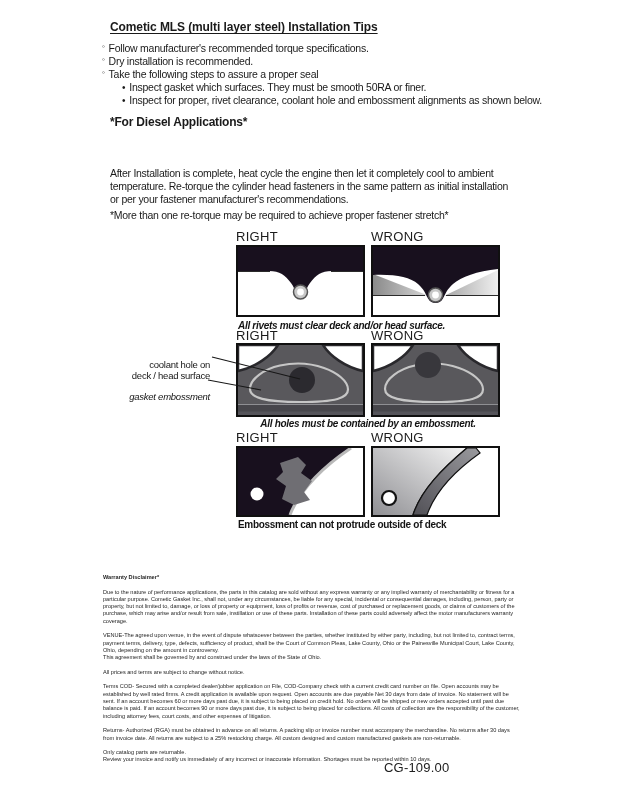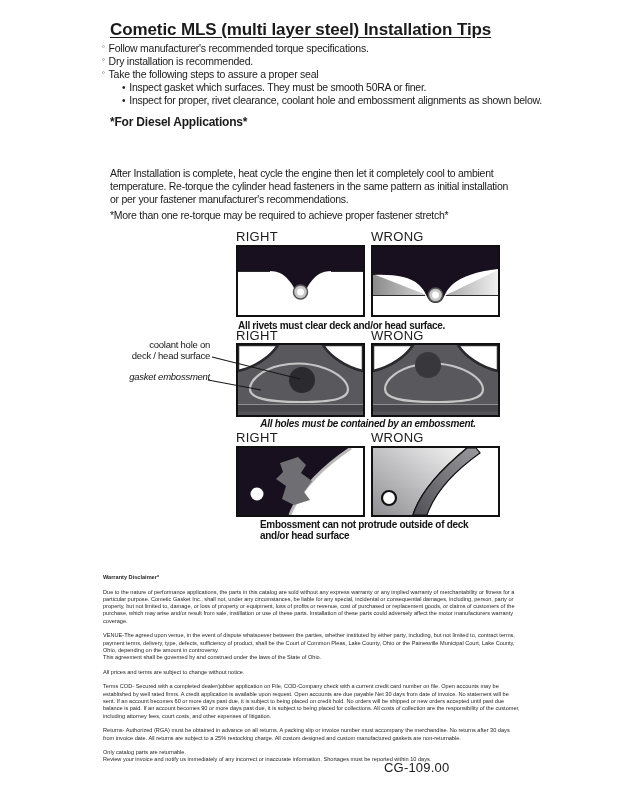--- a/index.html
+++ b/index.html
@@ -4,21 +4,21 @@
 <style>
   html,body{margin:0;padding:0;}
   body{
     width:618px;height:800px;position:relative;background:#ffffff;
     font-family:"Liberation Sans","DejaVu Sans",sans-serif;color:#1a1a1a;
     overflow:hidden;
   }
   .abs{position:absolute;}
   
   .page-title{
-    left:110px;top:20px;font-size:17px;font-weight:bold;letter-spacing:-0.1px;
+    left:110px;top:20px;font-size:12px;font-weight:bold;letter-spacing:-0.1px;
     text-decoration:underline;text-underline-offset:2px;white-space:nowrap;
   }
   
   .tips{left:102px;top:41px;font-size:10.5px;letter-spacing:-0.25px;}
   .tips .line{height:13.2px;white-space:nowrap;display:flex;align-items:center;}
   .bullet .marker{font-size:8px;margin-right:4px;position:relative;top:-1px;}
   .subbullet{margin-left:20px;}
   .subbullet .marker{font-size:10px;margin-right:4px;}
   
   .diesel-heading{left:110px;top:115px;font-size:12px;font-weight:bold;letter-spacing:-0.2px;white-space:nowrap;}
@@ -28,35 +28,35 @@
   .p2{top:167px;}
   .note{top:209px;}
   
   .dg-label{width:129px;text-align:left;font-size:13px;letter-spacing:0.3px;color:#1c1c1c;white-space:nowrap;}
   .dg-box{width:129px;border:2px solid #101010;box-sizing:border-box;background:#fff;line-height:0;}
   .caption{font-size:10px;font-weight:bold;letter-spacing:-0.3px;color:#141414;white-space:nowrap;}
   .row1-l{left:236px;top:229px;}
   .row1-r{left:371px;top:229px;}
   .box1l{left:236px;top:245px;height:72px;}
   .box1r{left:371px;top:245px;height:72px;}
-  .cap1{left:238px;top:320px;}
+  .cap1{left:238px;top:320px;font-style:italic;}
   .row2-l{left:236px;top:328px;}
   .row2-r{left:371px;top:328px;}
   .box2l{left:236px;top:343px;height:74px;}
   .box2r{left:371px;top:343px;height:74px;}
   .cap2{left:228px;top:418px;width:280px;text-align:center;font-style:italic;}
-  .side-label{left:100px;width:110px;text-align:right;font-size:9.5px;letter-spacing:-0.25px;line-height:10.5px;color:#161616;}
+  .side-label{left:100px;width:110px;text-align:right;font-size:9.5px;letter-spacing:-0.25px;line-height:10.5px;color:#161616;margin-top:20px;}
   .lbl-coolant{top:340px;}
   .lbl-emboss{top:372px;font-style:italic;}
   .leader-svg{left:100px;top:330px;pointer-events:none;}
   .row3-l{left:236px;top:430px;}
   .row3-r{left:371px;top:430px;}
   .box3l{left:236px;top:446px;height:71px;}
   .box3r{left:371px;top:446px;height:71px;}
-  .cap3{left:238px;top:519px;line-height:11px;margin-left:22px;}
+  .cap3{left:238px;top:519px;line-height:11px;}
   .cap3 div{white-space:nowrap;}
   
   .disclaimer{left:103px;top:574px;width:417px;font-size:5.6px;line-height:7.3px;letter-spacing:0;color:#262626;}
   .disclaimer p{margin:0 0 7.3px 0;}
   .disclaimer p.tight{margin-bottom:0;}
   .disclaimer p.head{font-weight:bold;}
   
   .footer-code{left:384px;top:760px;font-size:13px;letter-spacing:0.2px;color:#202020;white-space:nowrap;}
 </style>
 </head>
@@ -216,21 +216,20 @@
     <rect width="125" height="67" fill="#ffffff"></rect>
     <path d="M0,0 H94 C70,20 48,42 40,67 H0 Z" fill="url(#p3w-band)"></path>
     <path d="M94,0 C70,20 48,42 40,67" fill="none" stroke="#121212" stroke-width="1.5"></path>
     <path d="M94,0 C70,20 48,42 40,67 L54,67 C62,44 83,22 107,5 L103,0 Z" fill="url(#p3w-stripe)" stroke="#121212" stroke-width="1.2"></path>
     <circle cx="16" cy="50" r="7" fill="#ffffff" stroke="#121212" stroke-width="2.2"></circle>
   </svg>
 </div>
 
 <div class="abs caption cap3">
   <div>Embossment can not protrude outside of deck</div>
-  <div>and/or head surface</div>
 </div>
 
 <div class="abs disclaimer">
   <p class="head">Warranty Disclaimer*</p>
   <p>Due to the nature of performance applications, the parts in this catalog are sold without any express warranty or any implied warranty of merchantability or fitness for a particular purpose.  Cometic Gasket Inc., shall not, under any circumstances, be liable for any special, incidental or consequential damages, including, person, party or property, but not limited to, damage, or loss of property or equipment, loss of profits or revenue, cost of purchased or replacement goods, or claims of customers of the purchase, which may arise and/or result from sale, instillation or use of these parts.  Installation of these parts could adversely affect the motor manufacturers warranty coverage.</p>
   <p class="tight">VENUE-The agreed upon venue, in the event of dispute whatsoever between the parties, whether instituted by either party, including, but not limited to, contract terms, payment terms, delivery, type, defects, sufficiency of product, shall be the Court of Common Pleas, Lake County, Ohio or the Painesville Municipal Court, Lake County, Ohio, depending on the amount in controversy.</p>
   <p>This agreement shall be governed by and construed under the laws of the State of Ohio.</p>
   <p>All prices and terms are subject to change without notice.</p>
   <p>Terms COD- Secured with a completed dealer/jobber application on File, COD-Company check with a current credit card number on file.  Open accounts may be established by well rated firms.  A credit application is available upon request.  Open accounts are due payable Net 30 days from date of invoice.  No statement will be sent.  If an account becomes 60 or more days past due, it is subject to being placed on credit hold.  No orders will be shipped or new orders accepted until past due balance is paid.  If an account becomes 90 or more days past due, it is subject to being placed for collections.  All costs of collection are the responsibility of the customer, including attorney fees, court costs, and other expenses of litigation.</p>
   <p>Returns- Authorized (RGA) must be obtained in advance on all returns.  A packing slip or invoice number must accompany the merchandise.  No returns after 30 days from invoice date.  All returns are subject to a 25% restocking charge.  All custom designed and custom manufactured gaskets are non-returnable.</p>

